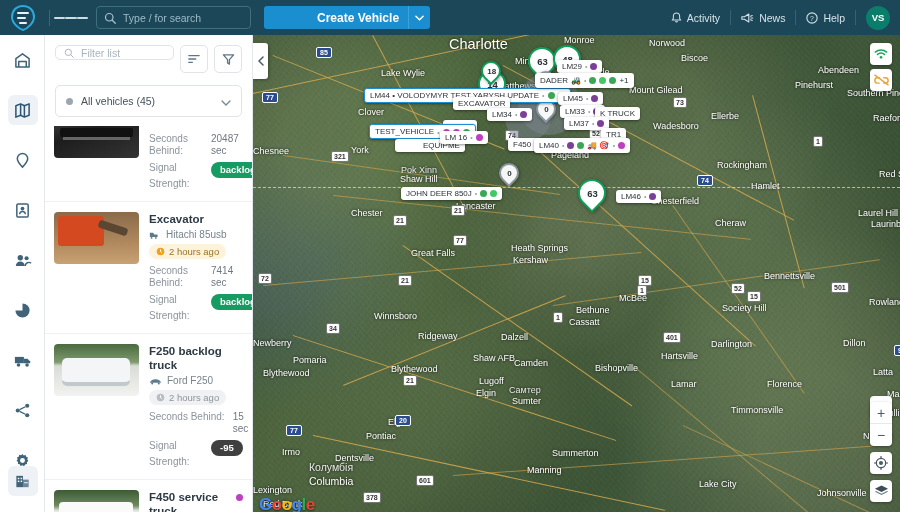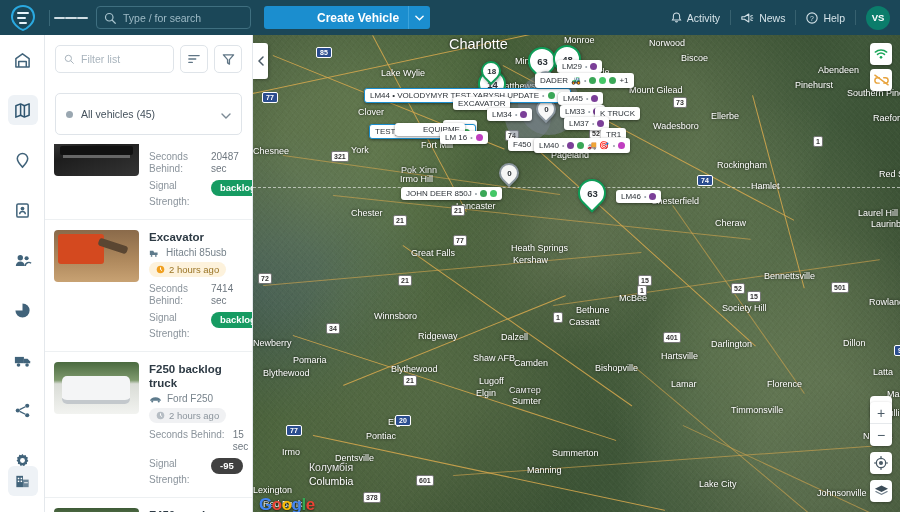--- a/index.html
+++ b/index.html
@@ -69,34 +69,34 @@
 
   
   .panel {
     position: absolute; top: 35px; left: 45px; width: 208px; height: 477px;
     background: #fff; border-right: 1px solid #e4e8ec; z-index: 25;
     display: flex; flex-direction: column;
   }
   .panel-top { padding: 10px 10px 0 10px; }
   .filter-row { display: flex; gap: 6px; }
   .filter-input-wrap {
-    flex: 1; height: 28px; border: 1px solid #dfe4e9; border-radius: 5px;
+    flex: 1; height: 15px; border: 1px solid #dfe4e9; border-radius: 5px;
     display: flex; align-items: center; padding: 0 8px;
   }
   .filter-input {
     border: 0; outline: 0; font-size: 10.5px; font-family: inherit;
     color: #5a6a78; margin-left: 7px; width: 100%;
   }
   .filter-input::placeholder { color: #a9b4bd; }
   .sq-btn {
     width: 28px; height: 28px; border: 1px solid #dfe4e9; border-radius: 5px;
     display: flex; align-items: center; justify-content: center; cursor: pointer; color: #5f7585;
   }
   .select-row {
-    margin-top: 20px; height: 42px; border: 1px solid #dfe4e9; border-radius: 5px;
+    margin-top: 12px; height: 32px; border: 1px solid #dfe4e9; border-radius: 5px;
     display: flex; align-items: center; padding: 0 10px; cursor: pointer;
   }
   .dot-grey { width: 7px; height: 7px; border-radius: 50%; background: #9aa7b1; flex: none; }
   .select-label { font-size: 10.5px; color: #44515c; margin-left: 8px; }
   .select-caret { margin-left: auto; color: #7c8a95; }
 
   .list {
     flex: 1; overflow: hidden; margin-top: 9px; position: relative;
   }
   .card {
@@ -633,21 +633,21 @@
     </div>
 
     <div class="city big" style="left:196px; top:1px;">Charlotte</div>
     <div class="city" style="left:262px; top:21px;">Mint Hill</div>
     <div class="city" style="left:244px; top:46px;">Matthews</div>
     <div class="city" style="left:128px; top:33px;">Lake Wylie</div>
     <div class="city" style="left:105px; top:72px;">Clover</div>
     <div class="city" style="left:98px; top:110px;">York</div>
     <div class="city" style="left:168px; top:105px;">Fort Mill</div>
     <div class="city cyr" style="left:148px; top:130px;">Pok Xinn</div>
-    <div class="city" style="left:147px; top:139px;">Irmo Hill</div>
+    <div class="city" style="left:147px; top:139px;">Shaw Hill</div>
     <div class="city" style="left:311px; top:0px;">Monroe</div>
     <div class="city" style="left:396px; top:3px;">Norwood</div>
     <div class="city" style="left:400px; top:86px;">Wadesboro</div>
     <div class="city" style="left:298px; top:115px;">Pageland</div>
     <div class="city" style="left:398px; top:161px;">Chesterfield</div>
     <div class="city" style="left:462px; top:183px;">Cheraw</div>
     <div class="city" style="left:511px; top:236px;">Bennettsville</div>
     <div class="city" style="left:469px; top:268px;">Society Hill</div>
     <div class="city" style="left:408px; top:316px;">Hartsville</div>
     <div class="city" style="left:458px; top:304px;">Darlington</div>
@@ -827,21 +827,21 @@
     <div class="mlabel" style="left:190px; top:85px;">
       <span>SVL97</span>
     </div>
     <div class="mlabel sel" style="left:116px; top:89px;align-items:flex-end;">
       <span>TEST_VEHICLE</span>
       <span class="sep">•</span>
       <span class="mdot magenta"></span>
       <span class="mdot magenta"></span>
       <span class="mdot green"></span>
     </div>
-    <div class="mlabel" style="left:142px; top:88px;padding-left:28px;">
+    <div class="mlabel" style="left:142px; top:104px;padding-left:28px;">
       <span>EQUIPME</span>
     </div>
     <div class="mlabel" style="left:187px; top:96px;">
       <span>LM 16</span>
       <span class="sep">•</span>
       <span class="mdot magenta"></span>
     </div>
     <div class="mlabel" style="left:255px; top:103px;">
       <span>F450 S</span>
     </div>

